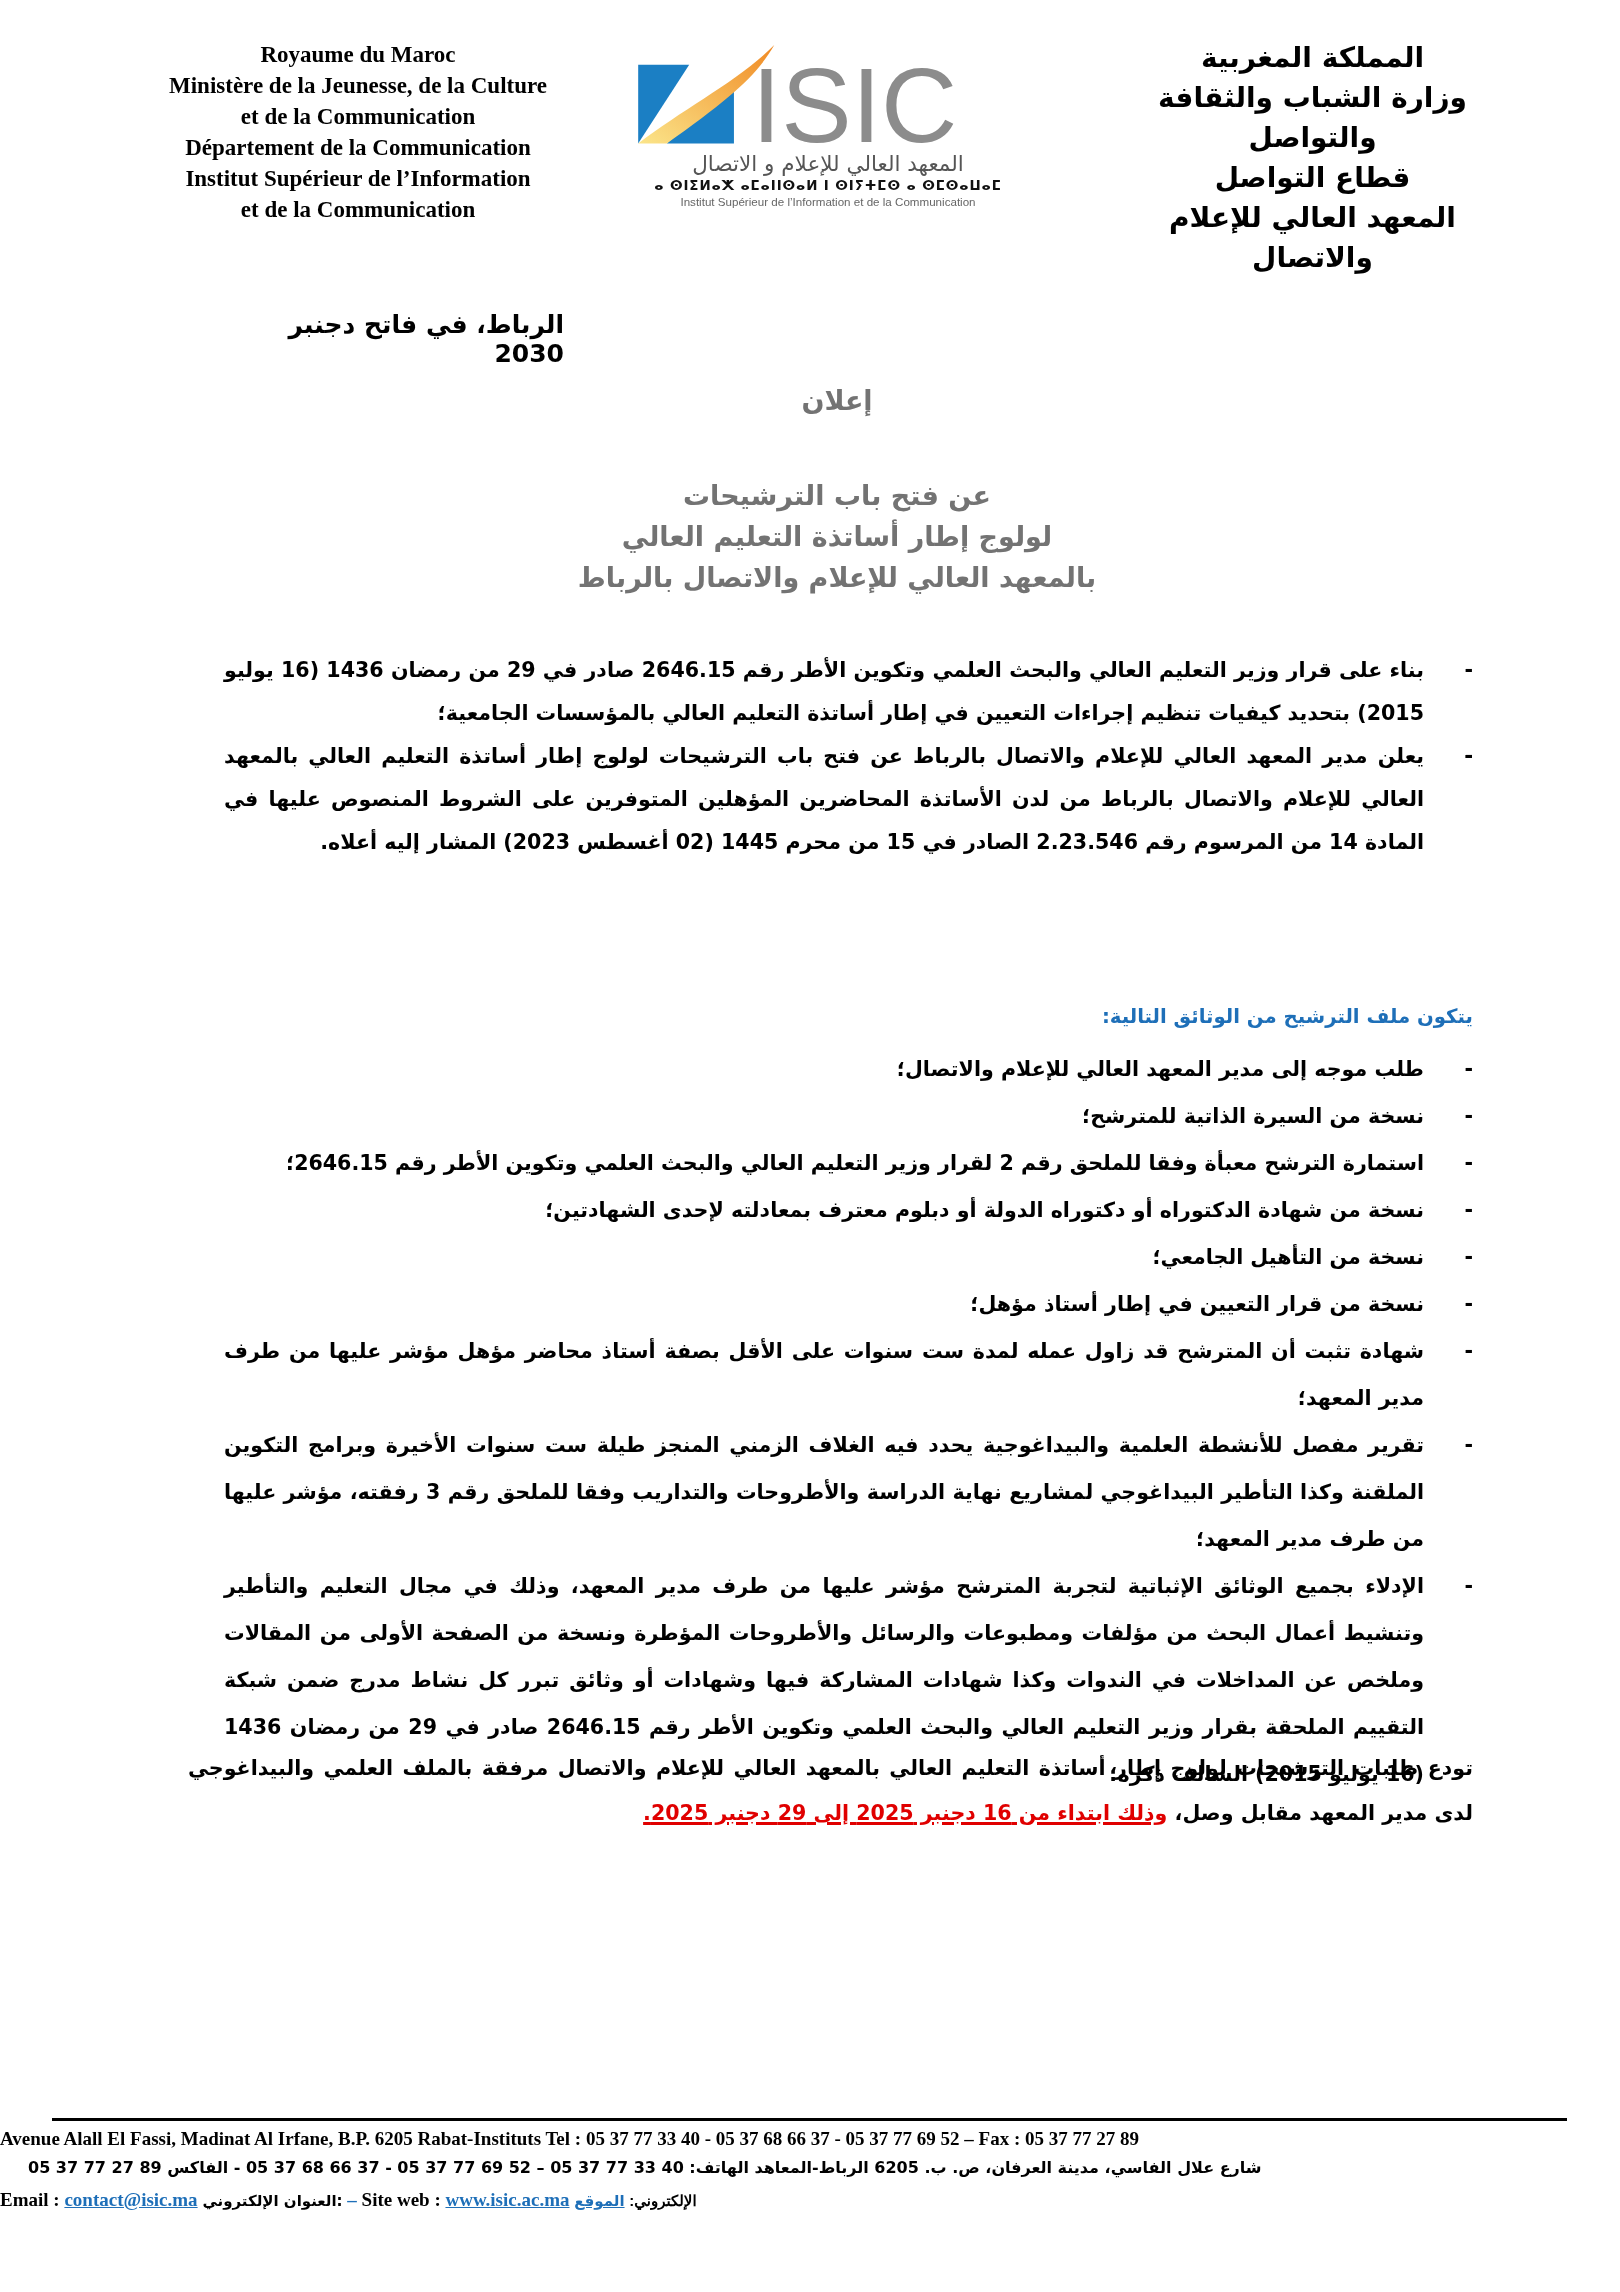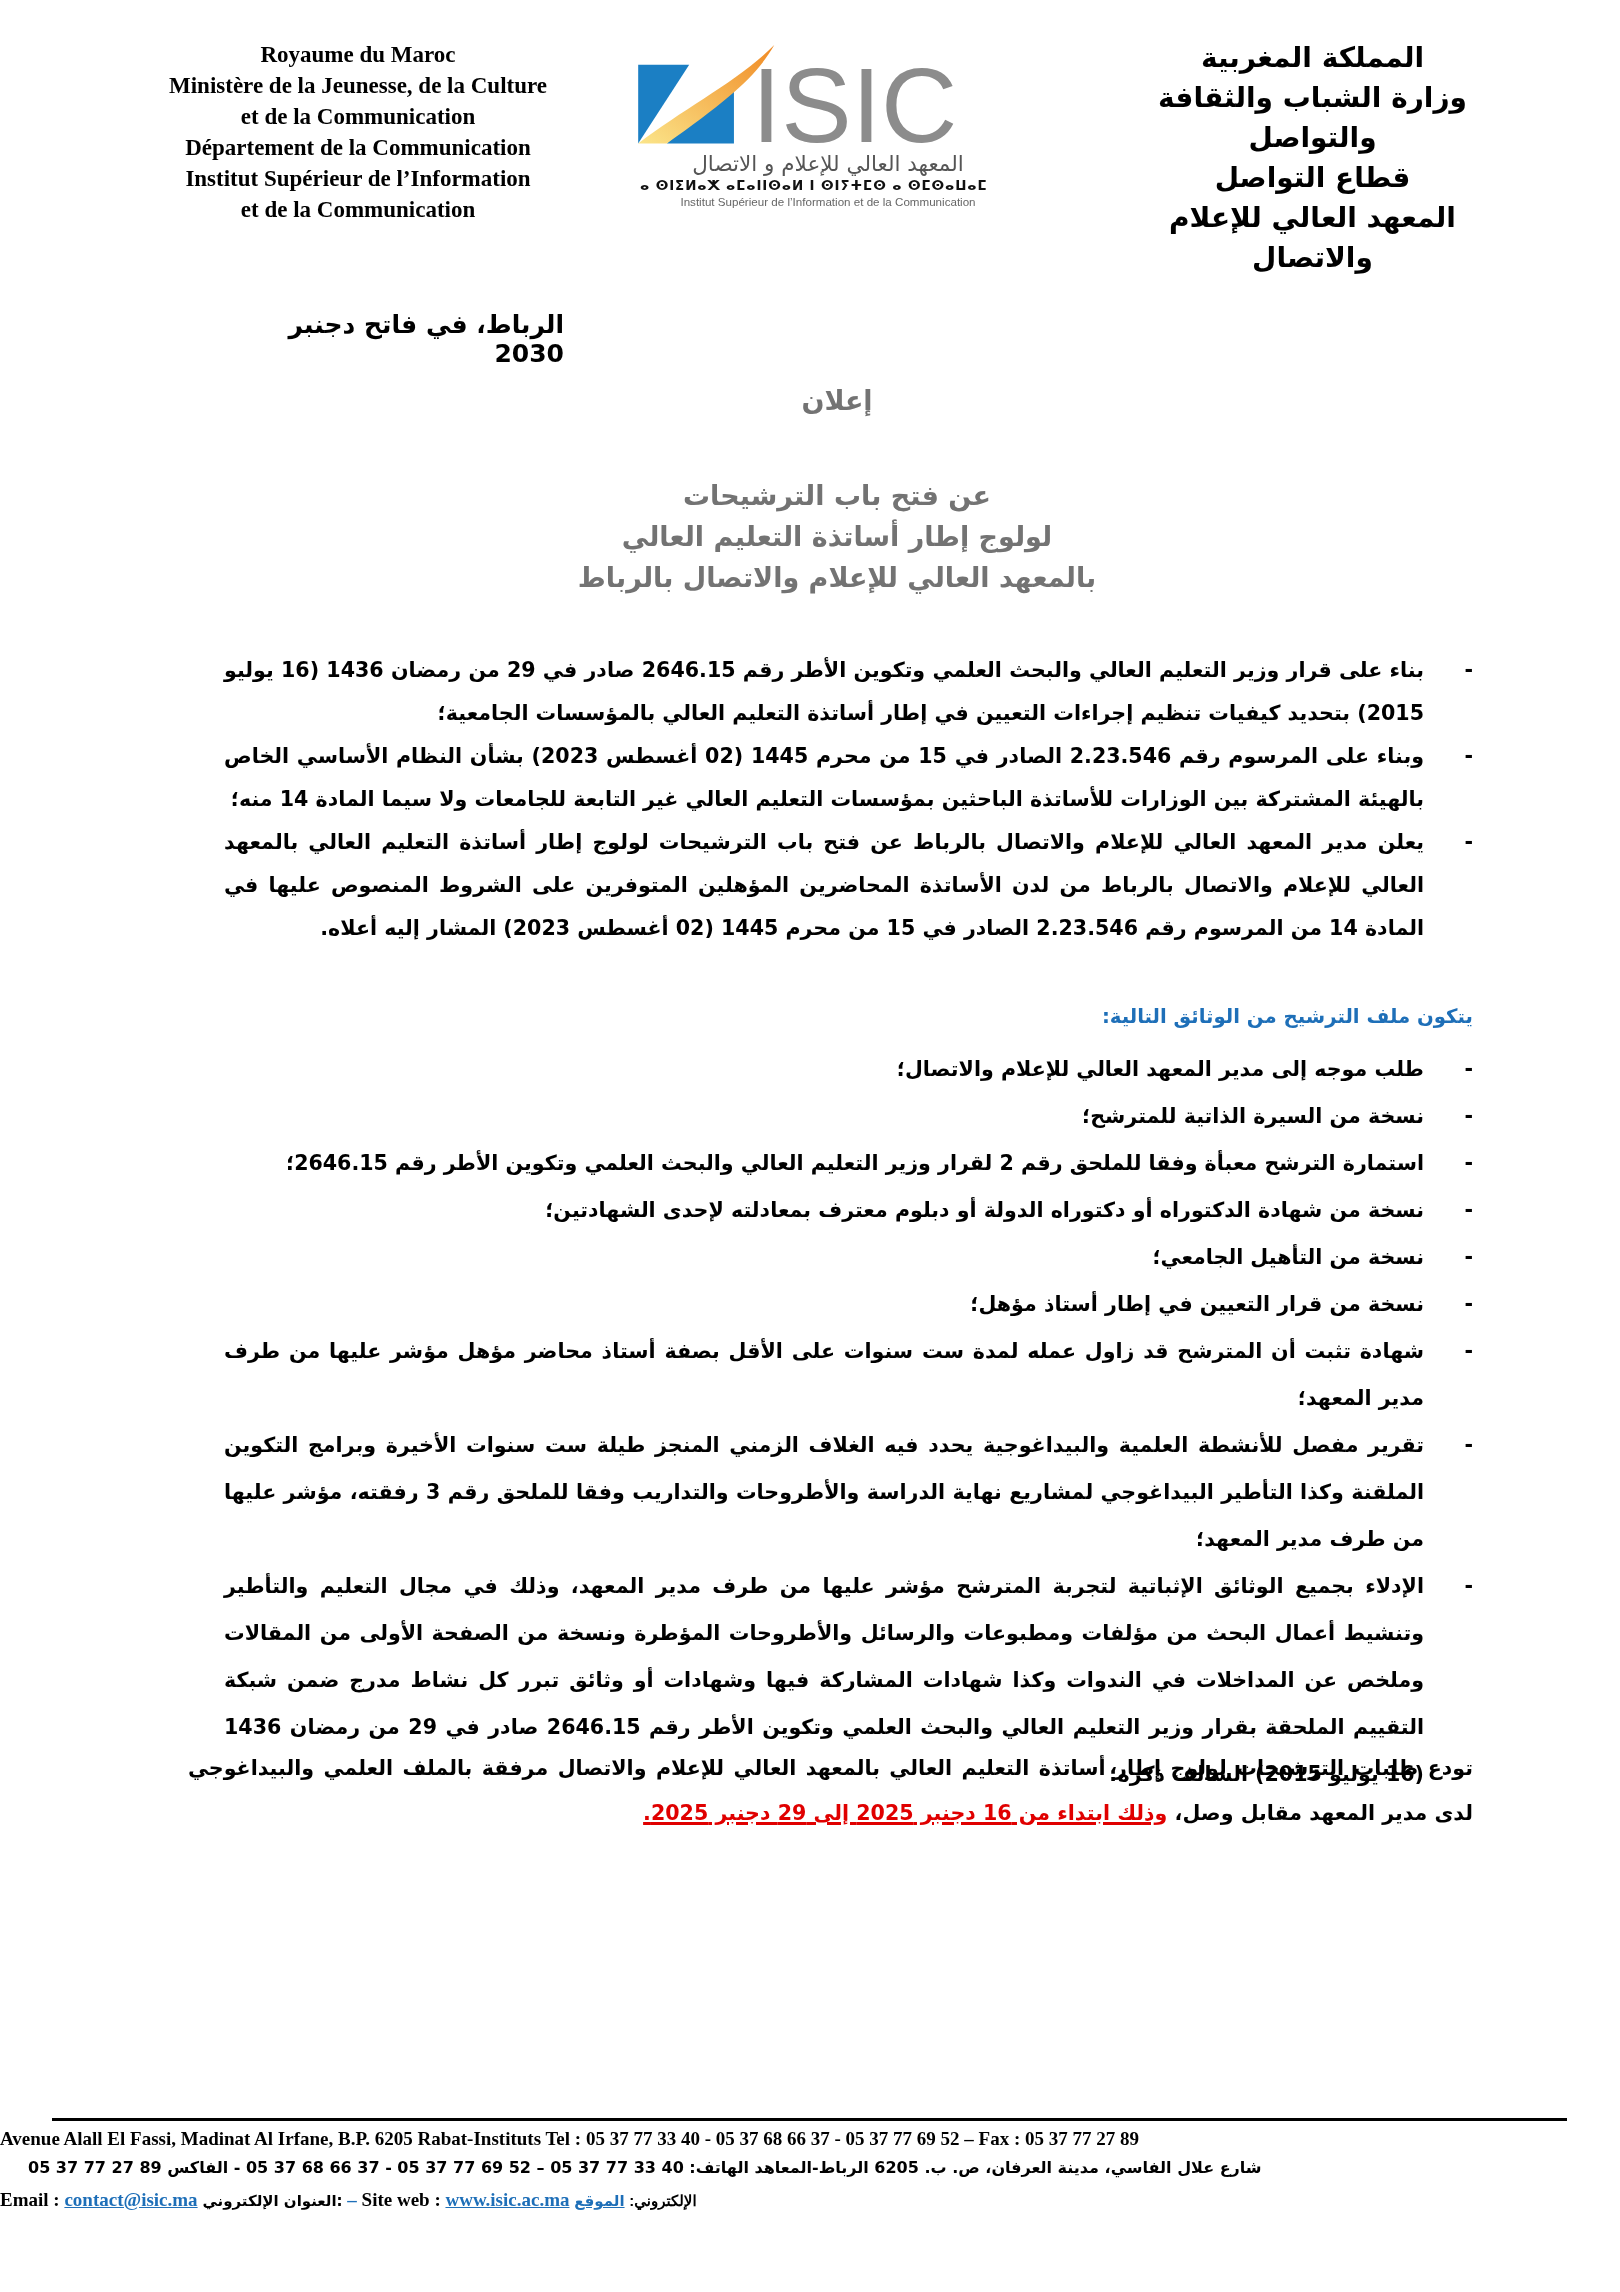--- a/index.html
+++ b/index.html
@@ -14,21 +14,21 @@
   }
   .hdr-ar {
     position: absolute; left: 1111px; top: 38px; width: 403px;
     text-align: center; font-weight: bold; font-size: 28px; line-height: 40px;
     direction: rtl; font-family: "DejaVu Sans", sans-serif;
   }
   .logo { position: absolute; left: 631px; top: 45px; width: 385px; height: 179px; }
   .logo svg { display: block; }
   .logo-ar { position: absolute; left: 9px; top: 106px; width: 376px; text-align: center;
     font-family: "DejaVu Sans", sans-serif; font-size: 21.5px; color: #555; direction: rtl; line-height: 25px; }
-  .logo-tif { position: absolute; left: 9px; top: 133px; width: 376px; 
+  .logo-tif { position: absolute; left: 9px; top: 133px; width: 376px; text-align: center;
     font-family: "DejaVu Sans", sans-serif; font-size: 13.4px; color: #111; font-weight: bold; letter-spacing: 0.9px; line-height: 16px;}
   .logo-fr { position: absolute; left: 9px; top: 150px; width: 376px; text-align: center;
     font-family: "Liberation Sans", sans-serif; font-size: 11.6px; color: #666; line-height: 14.3px; }
 
   .date {
     position: absolute; left: 251px; top: 310px; width: 313px; text-align: right;
     font-weight: bold; font-size: 25px; direction: rtl; font-family: "DejaVu Sans", sans-serif;
   }
   .title-blue { color: #737373; font-family: "DejaVu Sans", sans-serif; font-weight: bold; direction: rtl; text-align: center; position: absolute; left: 0; width: 1620px; padding-left: 27px; }
   .annonce { top: 385px; font-size: 27px; }
@@ -102,21 +102,21 @@
 
 <div class="title-blue annonce">إعلان</div>
 <div class="title-blue subtitle">
   <div>عن فتح باب الترشيحات</div>
   <div>لولوج إطار أساتذة التعليم العالي</div>
   <div>بالمعهد العالي للإعلام والاتصال بالرباط</div>
 </div>
 
 <div class="body-block bullets">
   <div class="item"><span class="dash">-</span><span>بناء على قرار وزير التعليم العالي والبحث العلمي وتكوين الأطر رقم 2646.15 صادر في 29 من رمضان 1436 (16 يوليو 2015) بتحديد كيفيات تنظيم إجراءات التعيين في إطار أساتذة التعليم العالي بالمؤسسات الجامعية؛</span></div>
-  <div class="item"><span class="dash">-</span><span>وبناء على المرسوم رقم 2.23.546 الصادر في 15 من محرم 1445 (02 أغسطس 2023) بشأن النظام الأساسي الخاص بالهيئة المشتركة بين الوزارات للأساتذة الباحثين بمؤسسات التعليم العالي غير التابعة للجامعات ولا سيما المادة 14 منه؛</span></div>
+  <div class="item"><span class="dash">-</span></div>
   <div class="item"><span class="dash">-</span><span>يعلن مدير المعهد العالي للإعلام والاتصال بالرباط عن فتح باب الترشيحات لولوج إطار أساتذة التعليم العالي بالمعهد العالي للإعلام والاتصال بالرباط من لدن الأساتذة المحاضرين المؤهلين المتوفرين على الشروط المنصوص عليها في المادة 14 من المرسوم رقم 2.23.546 الصادر في 15 من محرم 1445 (02 أغسطس 2023) المشار إليه أعلاه.</span></div>
 </div>
 
 <div class="body-block doc-heading">يتكون ملف الترشيح من الوثائق التالية:</div>
 
 <div class="body-block docs">
   <div class="item"><span class="dash">-</span><span>طلب موجه إلى مدير المعهد العالي للإعلام والاتصال؛</span></div>
   <div class="item"><span class="dash">-</span><span>نسخة من السيرة الذاتية للمترشح؛</span></div>
   <div class="item"><span class="dash">-</span><span>استمارة الترشح معبأة وفقا للملحق رقم 2 لقرار وزير التعليم العالي والبحث العلمي وتكوين الأطر رقم 2646.15؛</span></div>
   <div class="item"><span class="dash">-</span><span>نسخة من شهادة الدكتوراه أو دكتوراه الدولة أو دبلوم معترف بمعادلته لإحدى الشهادتين؛</span></div>

